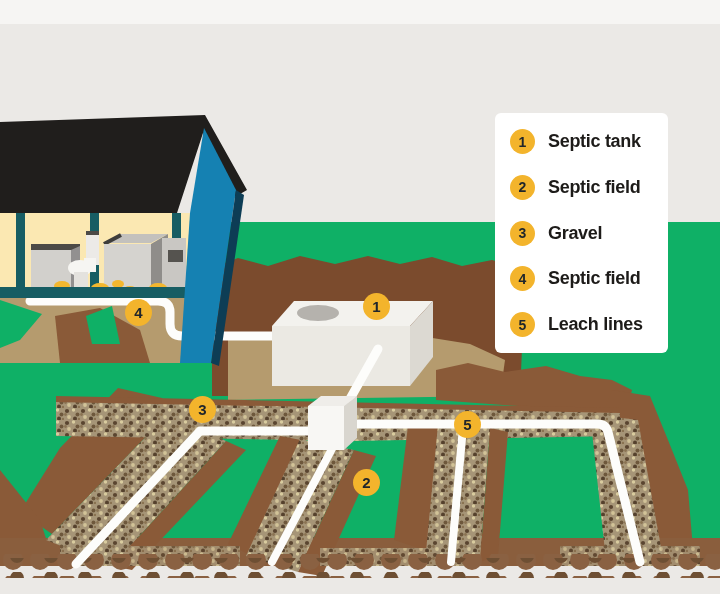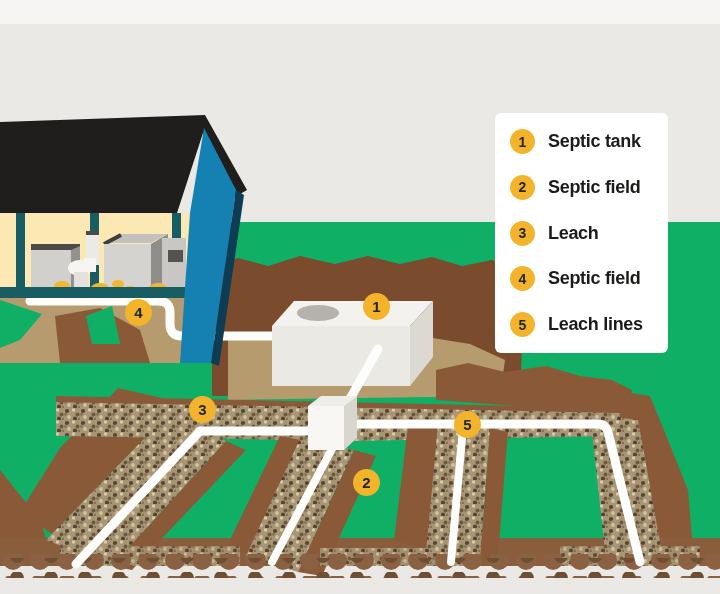--- a/index.html
+++ b/index.html
@@ -165,21 +165,21 @@
     <div class="legend-row">
       <span class="badge">1</span>
       <span class="legend-label">Septic tank</span>
     </div>
     <div class="legend-row">
       <span class="badge">2</span>
       <span class="legend-label">Septic field</span>
     </div>
     <div class="legend-row">
       <span class="badge">3</span>
-      <span class="legend-label">Leach</span>
+      <span class="legend-label">Gravel</span>
     </div>
     <div class="legend-row">
       <span class="badge">4</span>
       <span class="legend-label">Septic field</span>
     </div>
     <div class="legend-row">
       <span class="badge">5</span>
       <span class="legend-label">Leach lines</span>
     </div>
   </div>

